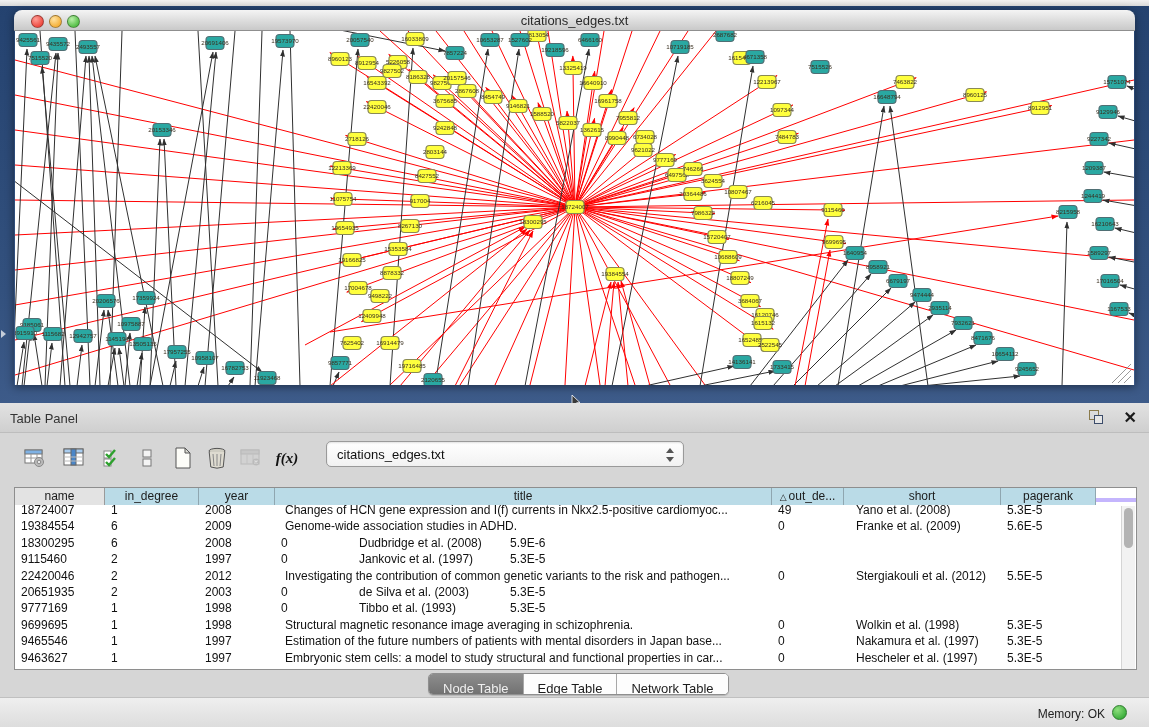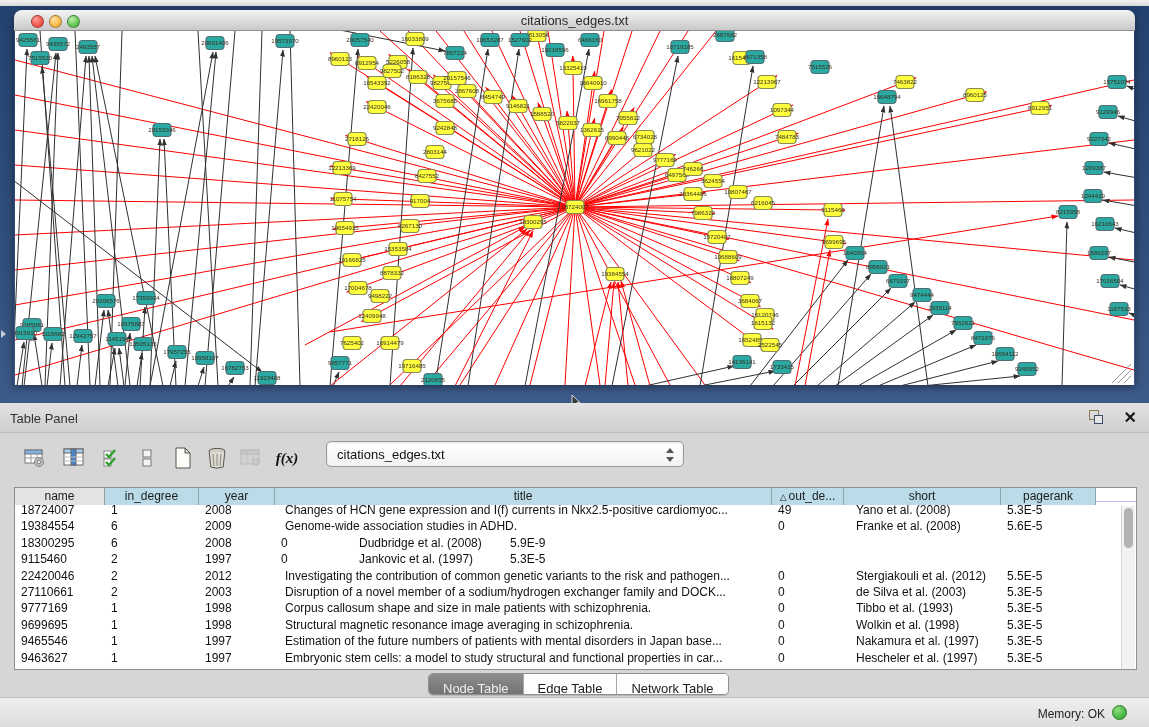--- a/index.html
+++ b/index.html
@@ -54,21 +54,21 @@
     box-shadow:inset 0 1px 2px rgba(0,0,0,.12); }
   .combo-value { position:absolute; left:10px; top:5px; font-size:13px; color:#111; }
   .combo-stepper { position:absolute; right:8px; top:4px; width:10px; height:18px; }
   .combo-stepper .up { position:absolute; left:1px; top:2px; width:0; height:0;
     border-left:4px solid transparent; border-right:4px solid transparent; border-bottom:5px solid #555; }
   .combo-stepper .dn { position:absolute; left:1px; bottom:2px; width:0; height:0;
     border-left:4px solid transparent; border-right:4px solid transparent; border-top:5px solid #555; }
 
   .table-box { position:absolute; left:14px; top:84px; width:1123px; height:183px;
     background:#ffffff; border:1px solid #8e8e8e; overflow:hidden; }
-  .thead { display:flex; height:14px; border-bottom:1px solid #c4b5fd; }
+  .thead { display:flex; height:14px; border-bottom:4px solid #c4b5fd; }
   .th { height:17px; font-size:12px; color:#1c1c1c; text-align:center; line-height:16px;
     background:#badbe7; border-right:1px solid #8fa6b0; overflow:hidden; white-space:nowrap; }
   .th.gray { background:#e3e3e3; border-right:1px solid #9a9a9a; }
   .sort-tri { font-size:9px; margin-right:2px; color:#222; }
   .c0{width:90px} .c1{width:94px} .c2{width:76px} .c3{width:497px}
   .c4{width:72px} .c5{width:157px} .c6{width:95px}
   .th.c0,.th.c1,.th.c2 { text-align:center; }
   .tr { display:flex; height:16.4px; }
   .td { font-size:12px; color:#111; line-height:16px; white-space:nowrap; overflow:hidden;
     padding-left:6px; }
@@ -895,62 +895,60 @@
           <div class="td c4">49</div>
           <div class="td c5">Yano et al. (2008)</div>
           <div class="td c6">5.3E-5</div>
         </div>
         <div class="tr">
           <div class="td c0">19384554</div>
           <div class="td c1">6</div>
           <div class="td c2">2009</div>
           <div class="td c3">Genome-wide association studies in ADHD.</div>
           <div class="td c4">0</div>
-          <div class="td c5">Franke et al. (2008)</div>
+          <div class="td c5">Franke et al. (2009)</div>
           <div class="td c6">5.6E-5</div>
         </div>
         <div class="tr">
           <div class="td c0">18300295</div>
           <div class="td c1">6</div>
           <div class="td c2">2008</div>
           <div class="td c4">0</div>
           <div class="td c5">Dudbridge et al. (2008)</div>
-          <div class="td c6">5.9E-9</div>
+          <div class="td c6">5.9E-6</div>
         </div>
         <div class="tr">
           <div class="td c0">9115460</div>
           <div class="td c1">2</div>
           <div class="td c2">1997</div>
           <div class="td c4">0</div>
           <div class="td c5">Jankovic et al. (1997)</div>
           <div class="td c6">5.3E-5</div>
         </div>
         <div class="tr">
           <div class="td c0">22420046</div>
           <div class="td c1">2</div>
           <div class="td c2">2012</div>
           <div class="td c3">Investigating the contribution of common genetic variants to the risk and pathogen...</div>
           <div class="td c4">0</div>
           <div class="td c5">Stergiakouli et al. (2012)</div>
           <div class="td c6">5.5E-5</div>
         </div>
         <div class="tr">
-          <div class="td c0">27110661</div>
+          <div class="td c0">20651935</div>
           <div class="td c1">2</div>
           <div class="td c2">2003</div>
-          <div class="td c3">Disruption of a novel member of a sodium/hydrogen exchanger family and DOCK...</div>
           <div class="td c4">0</div>
           <div class="td c5">de Silva et al. (2003)</div>
           <div class="td c6">5.3E-5</div>
         </div>
         <div class="tr">
           <div class="td c0">9777169</div>
           <div class="td c1">1</div>
           <div class="td c2">1998</div>
-          <div class="td c3">Corpus callosum shape and size in male patients with schizophrenia.</div>
           <div class="td c4">0</div>
           <div class="td c5">Tibbo et al. (1993)</div>
           <div class="td c6">5.3E-5</div>
         </div>
         <div class="tr">
           <div class="td c0">9699695</div>
           <div class="td c1">1</div>
           <div class="td c2">1998</div>
           <div class="td c3">Structural magnetic resonance image averaging in schizophrenia.</div>
           <div class="td c4">0</div>

